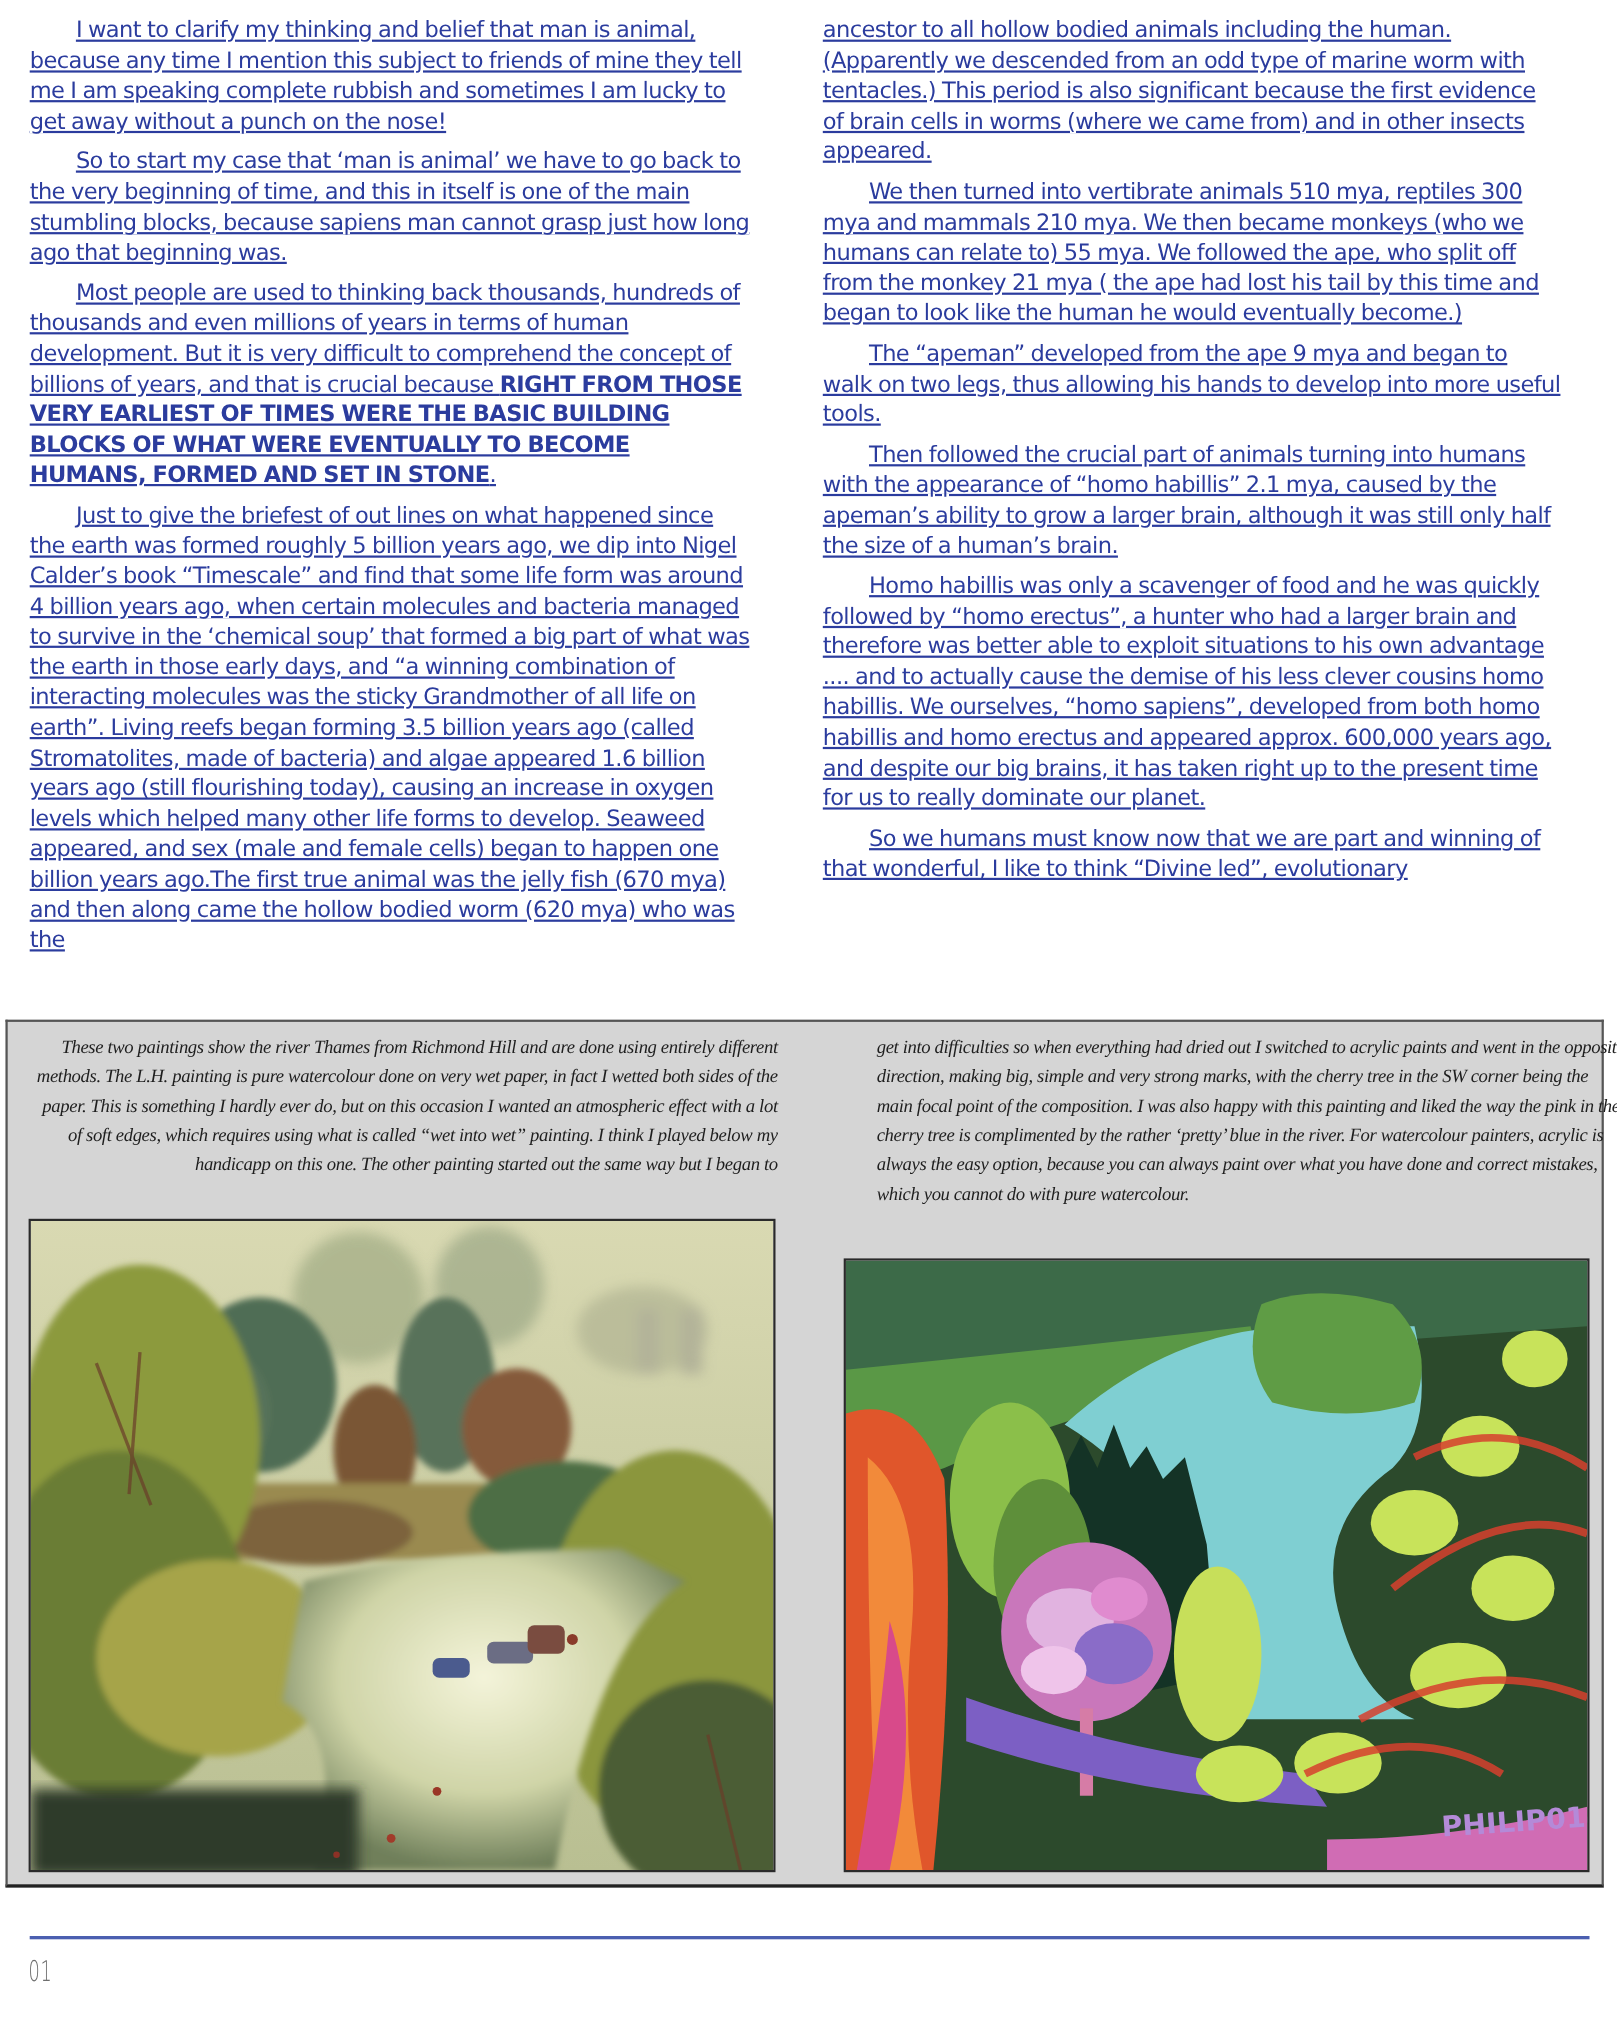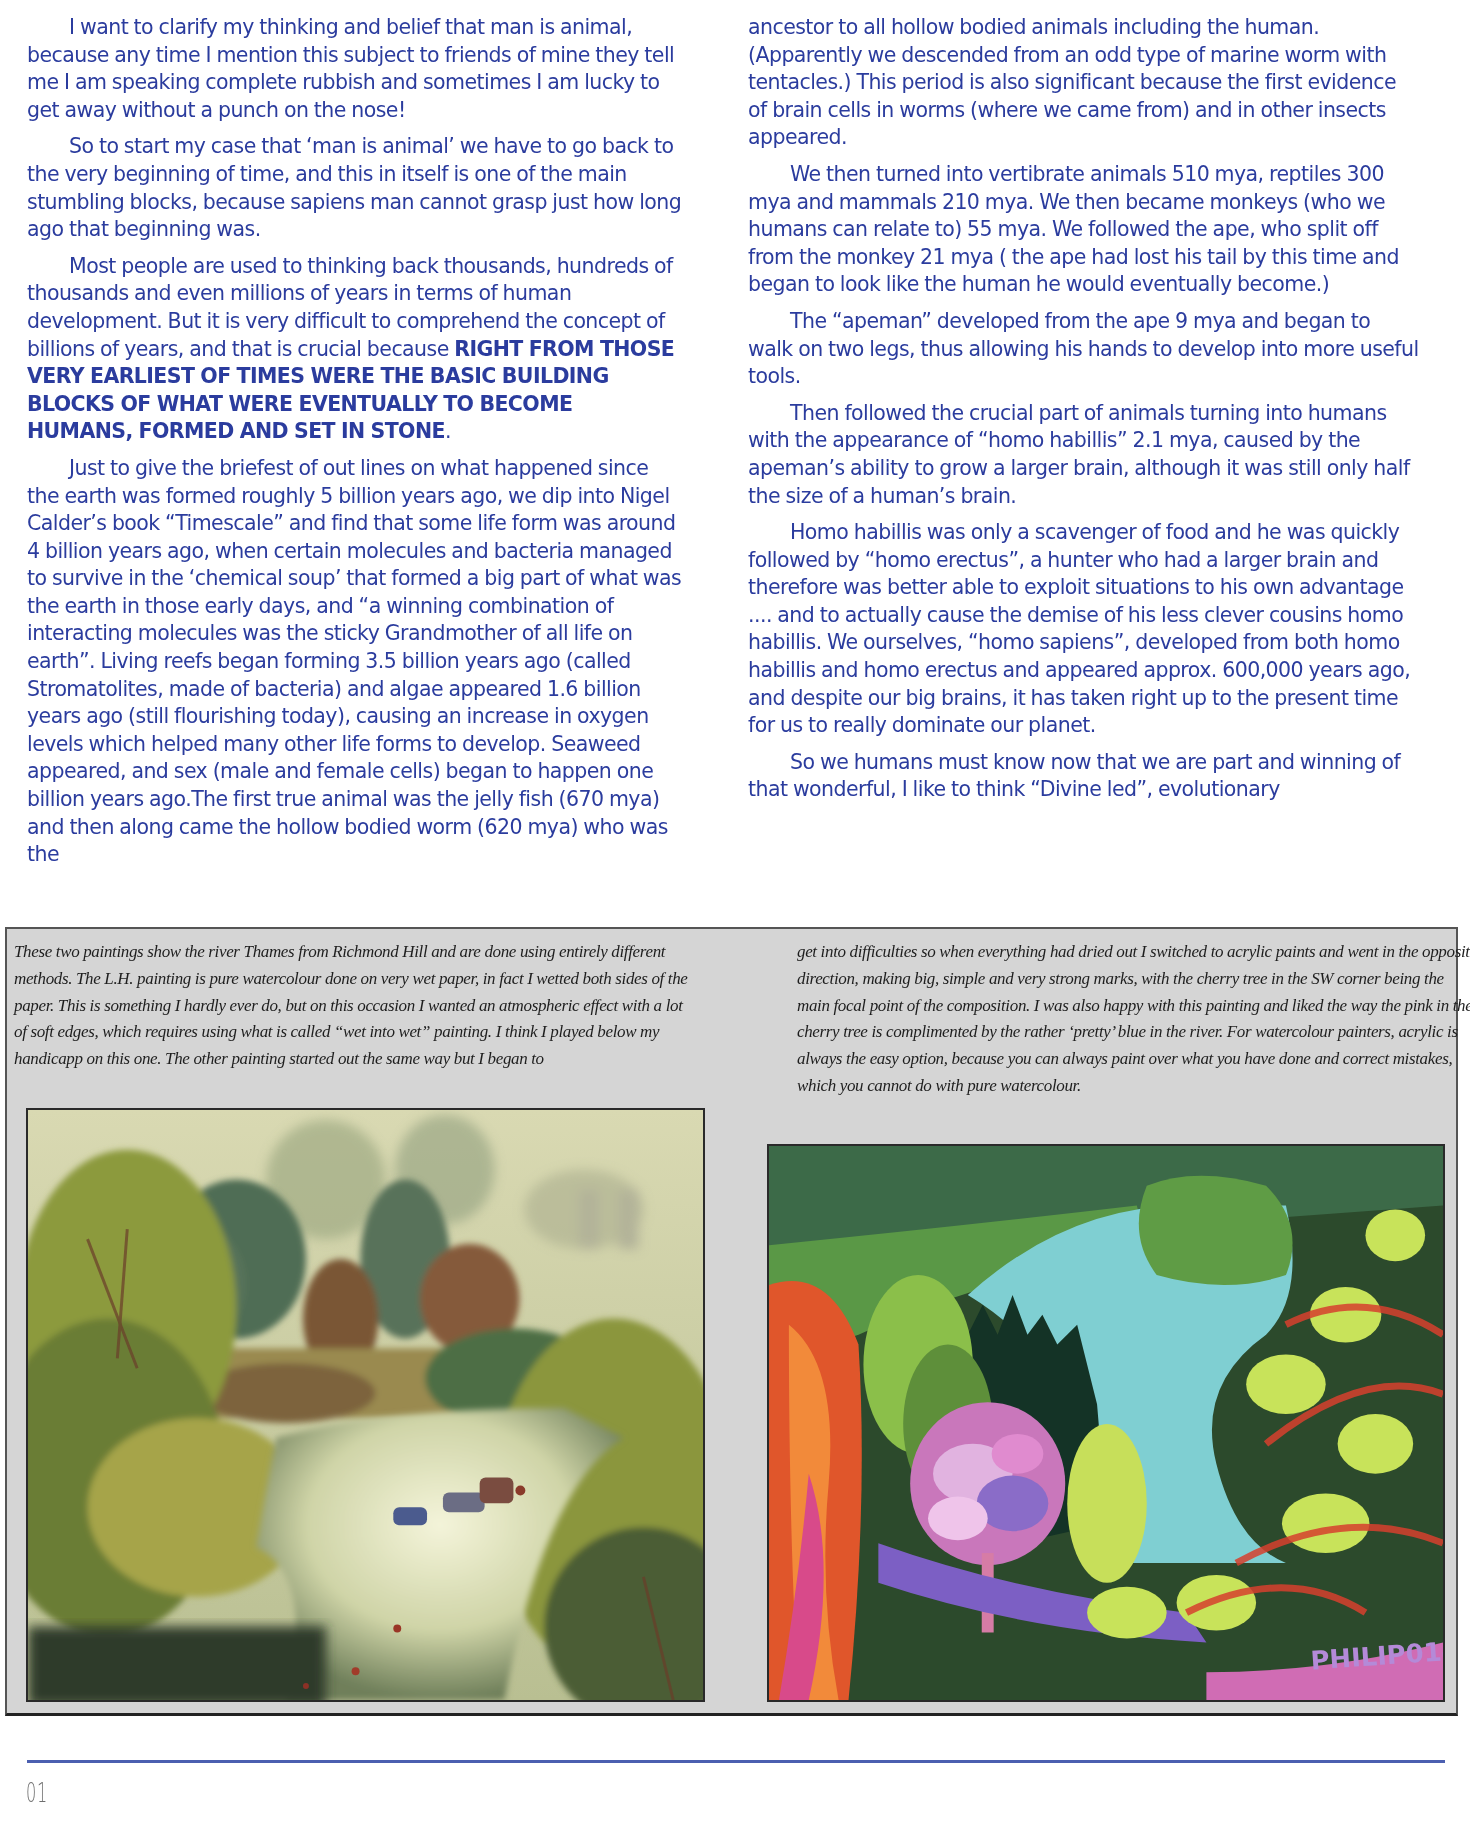--- a/index.html
+++ b/index.html
@@ -1,40 +1,40 @@
 <!DOCTYPE html>
 <html><head>
 <meta charset="utf-8">
 <style>
   html, body { margin: 0; padding: 0; background: #ffffff; }
   body { width: 1470px; height: 1841px; position: relative; overflow: hidden; }
   .col {
     position: absolute; top: 14px; width: 655px;
     font-family: "DejaVu Sans", sans-serif;
     font-size: 20.5px; line-height: 27.6px; color: #2b3c9e;
-    letter-spacing: -0.55px; word-spacing: -0.5px;
+    letter-spacing: -0.55px; word-spacing: -0.5px; text-decoration: underline;
   }
   .col-left { left: 27px; }
   .col-right { left: 748px; width: 672px; }
   .col p { margin: 0 0 9px 0; text-indent: 42px; }
   .col p.cont { text-indent: 0; }
   .col strong { font-weight: bold; letter-spacing: -0.6px; }
 
   .feature-box {
     position: absolute; left: 5px; top: 927px; width: 1453px; height: 789px;
     background: #d5d5d5; border: 2px solid #555; border-bottom-width: 3px; border-bottom-color: #222;
     box-sizing: border-box;
   }
   .caption {
     position: absolute; top: 10px; width: 680px;
     font-family: "Liberation Serif", "DejaVu Serif", serif; font-style: italic;
     font-size: 17px; line-height: 26.8px; color: #1e1e1e; letter-spacing: -0.35px;
     margin: 0;
   }
-  .caption-left { left: 7px; }
+  .caption-left { left: 20px; text-align: right; }
   .caption-right { left: 790px; }
 
   .painting {
     position: absolute; border: 2px solid #2a2a2a; box-sizing: border-box; overflow: hidden;
   }
   .painting-left { left: 19px; top: 179px; width: 679px; height: 594px; }
   .painting-right { left: 760px; top: 215px; width: 678px; height: 558px; }
   .painting svg { display: block; width: 100%; height: 100%; }
 
   .footer-rule {

